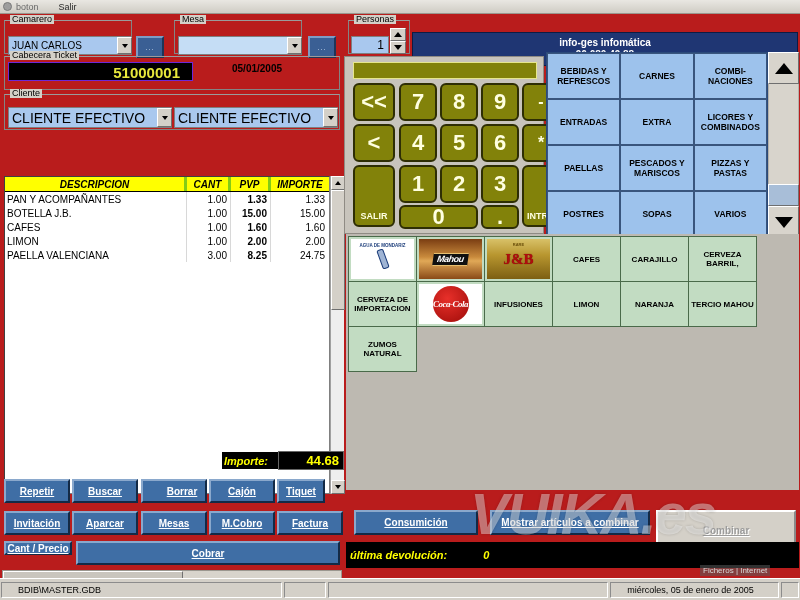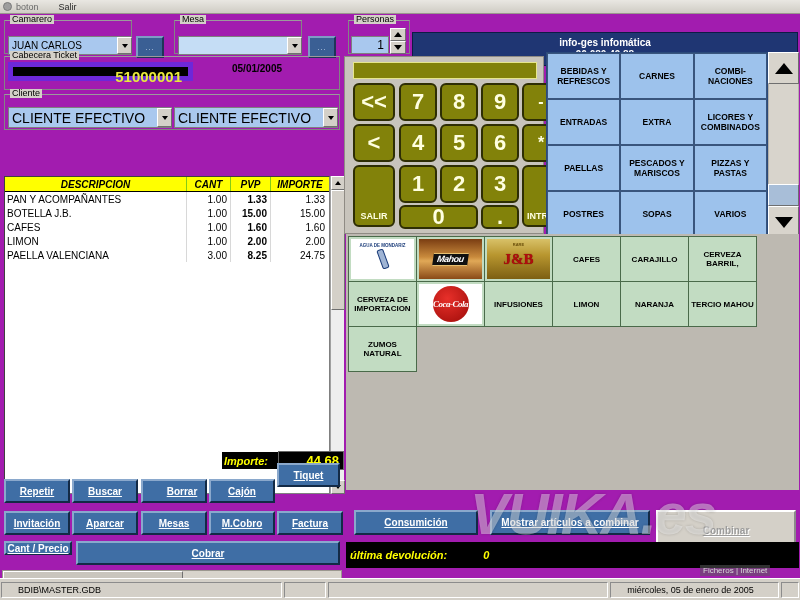--- a/index.html
+++ b/index.html
@@ -6,21 +6,21 @@
   html, body {
     margin: 0; padding: 0;
     width: 800px; height: 600px;
     overflow: hidden;
     background: #d4d0c8;
     font-family: "Liberation Sans", sans-serif;
   }
   #app {
     position: relative;
     width: 800px; height: 600px;
-    background: #a21caf;
+    background: #b91c1c;
   }
 
   
   .titlebar {
     position: absolute; left:0; top:0; width:800px; height:14px;
     background: linear-gradient(#e9e7e2,#cfccc4);
     border-bottom: 1px solid #9a968d;
     display: flex; align-items: center; gap: 4px;
     padding-left: 3px;
     font-size: 9px; color: #6a6a6a;
@@ -109,43 +109,43 @@
     line-height: 12px;
   }
 
   
   .leftpanel { position: absolute; left: 2px; top: 50px; width: 342px; height: 418px; }
 
   .ticketnum {
     position: absolute; left: 6px; top: 12px; width: 185px; height: 19px;
     background: #000; color: #e8e83c;
     font-size: 15px; font-weight: bold; text-align: right;
-    padding-right: 6px; line-height: 19px;
-    border: 5px solid #6d28d9;
+    padding-right: 12px; line-height: 19px;
+    border: 1px solid #6d28d9;
   }
   .ticketdate {
     position: absolute; left: 230px; top: 13px;
     font-size: 10px; font-weight: bold; color: #000;
   }
 
   
   .grid {
     position: absolute; left: 2px; top: 126px; width: 326px; height: 318px;
     background: #fff; border: 1px solid #808080;
     border-top-color:#404040; border-left-color:#404040;
     overflow: hidden;
   }
   .grid-head {
     display: flex; height: 15px; background: #ffff00;
     font-size: 10px; font-weight: bold; font-style: italic;
     border-bottom: 1px solid #000;
   }
   .grid-head > div {
     display: flex; align-items: center; justify-content: center;
-    border-right: 1px solid #84cc16;
+    border-right: 3px solid #84cc16;
   }
   .c-desc { flex: 1; }
   .c-cant { width: 44px; }
   .c-pvp  { width: 40px; }
   .c-imp  { width: 58px; border-right: none !important; }
 
   .grid-row { display: flex; height: 14px; font-size: 10px; color: #000; }
   .grid-row > div { display: flex; align-items: center; }
   .grid-row .c-desc { padding-left: 2px; border-right: 1px solid #d8d8d8; }
   .grid-row .c-cant { justify-content: flex-end; padding-right: 3px; border-right: 1px solid #d8d8d8; }
@@ -579,19 +579,19 @@
     <div class="sb-cell" style="width:44px;"></div>
     <div class="sb-cell" style="width:300px;"></div>
     <div class="sb-cell" style="width:180px;">miércoles, 05 de enero de 2005</div>
     <div class="sb-cell" style="flex:1;"></div>
   </div>
 
 <div class="bbtn" style="left: 4px; top: 479px; width: 66px; height: 24px;">Repetir</div>
     <div class="bbtn" style="left: 72px; top: 479px; width: 66px; height: 24px;">Buscar</div>
     <div class="bbtn" style="left: 141px; top: 479px; width: 66px; height: 24px; padding-left: 16px;">Borrar</div>
     <div class="bbtn" style="left: 209px; top: 479px; width: 66px; height: 24px;">Cajón</div>
-    <div class="bbtn" style="left: 277px; top: 463px; width: 63px; height: 24px;">Tiquet</div>
+    <div class="bbtn" style="left: 277px; top: 479px; width: 48px; height: 24px;">Tiquet</div>
     <div class="bbtn" style="left: 4px; top: 511px; width: 66px; height: 24px;">Invitación</div>
     <div class="bbtn" style="left: 72px; top: 511px; width: 66px; height: 24px;">Aparcar</div>
     <div class="bbtn" style="left: 141px; top: 511px; width: 66px; height: 24px;">Mesas</div>
     <div class="bbtn" style="left: 209px; top: 511px; width: 66px; height: 24px;">M.Cobro</div>
     <div class="bbtn" style="left: 277px; top: 511px; width: 66px; height: 24px;">Factura</div>
   </div>
 
 </body></html>

